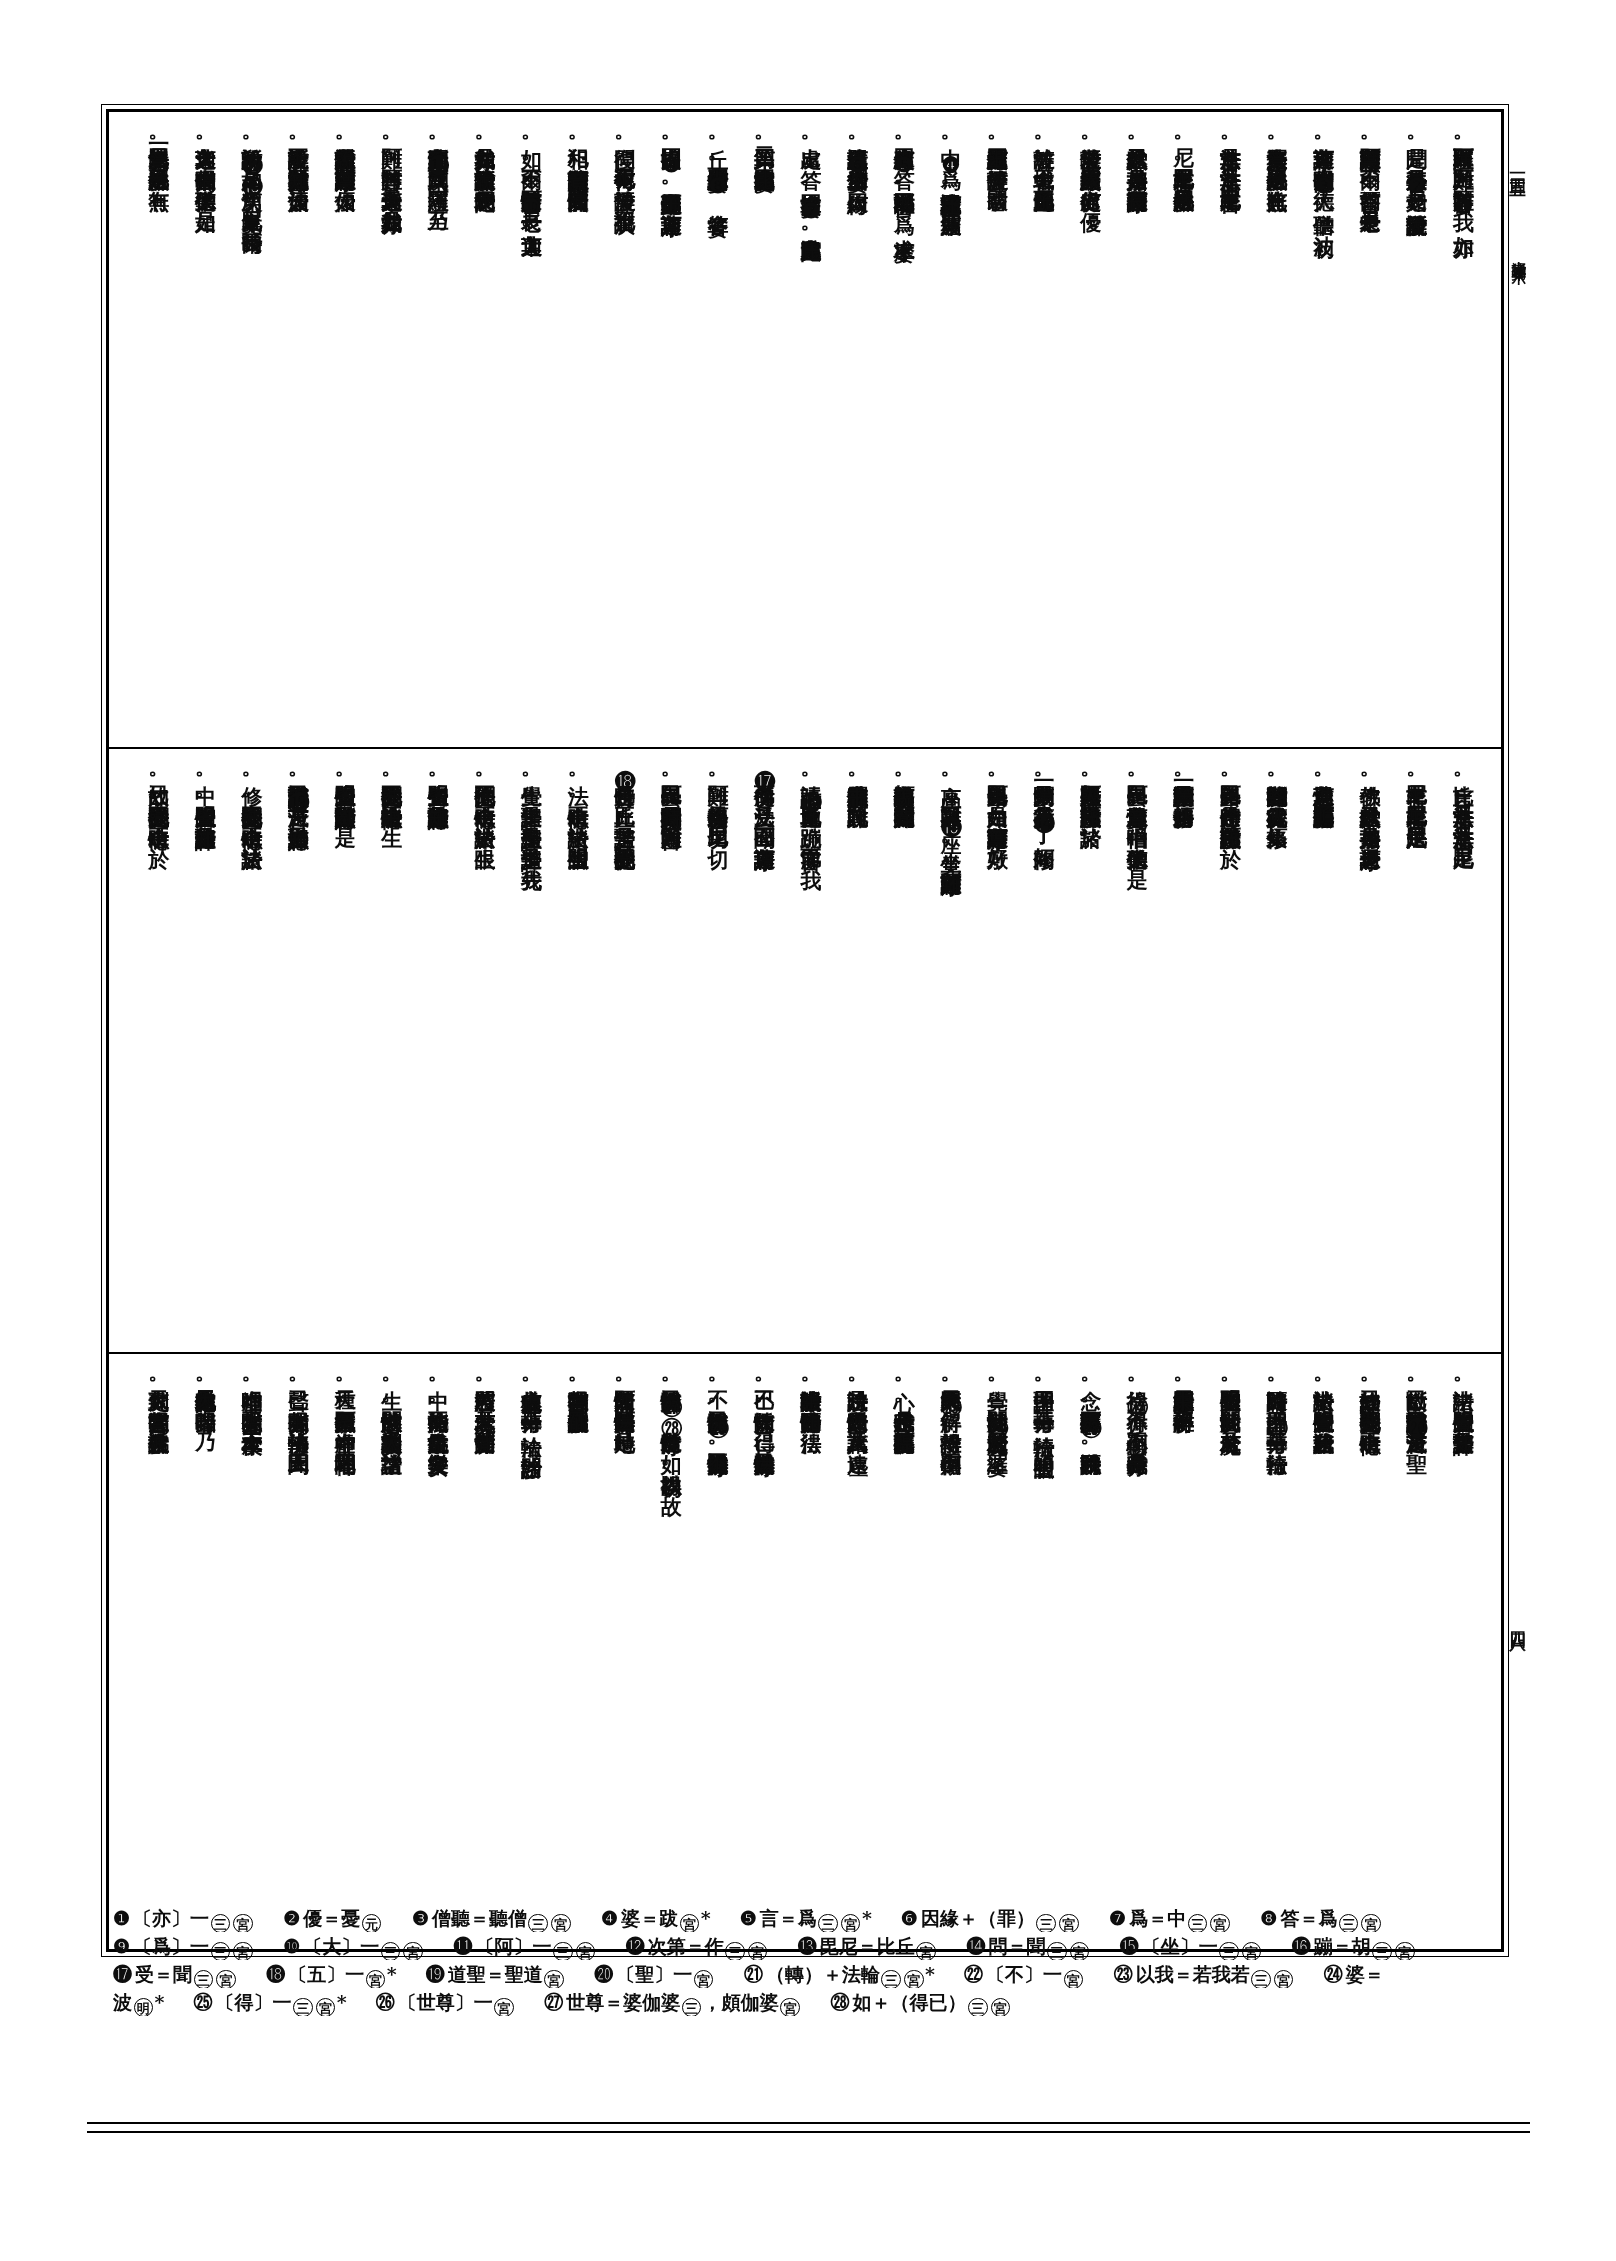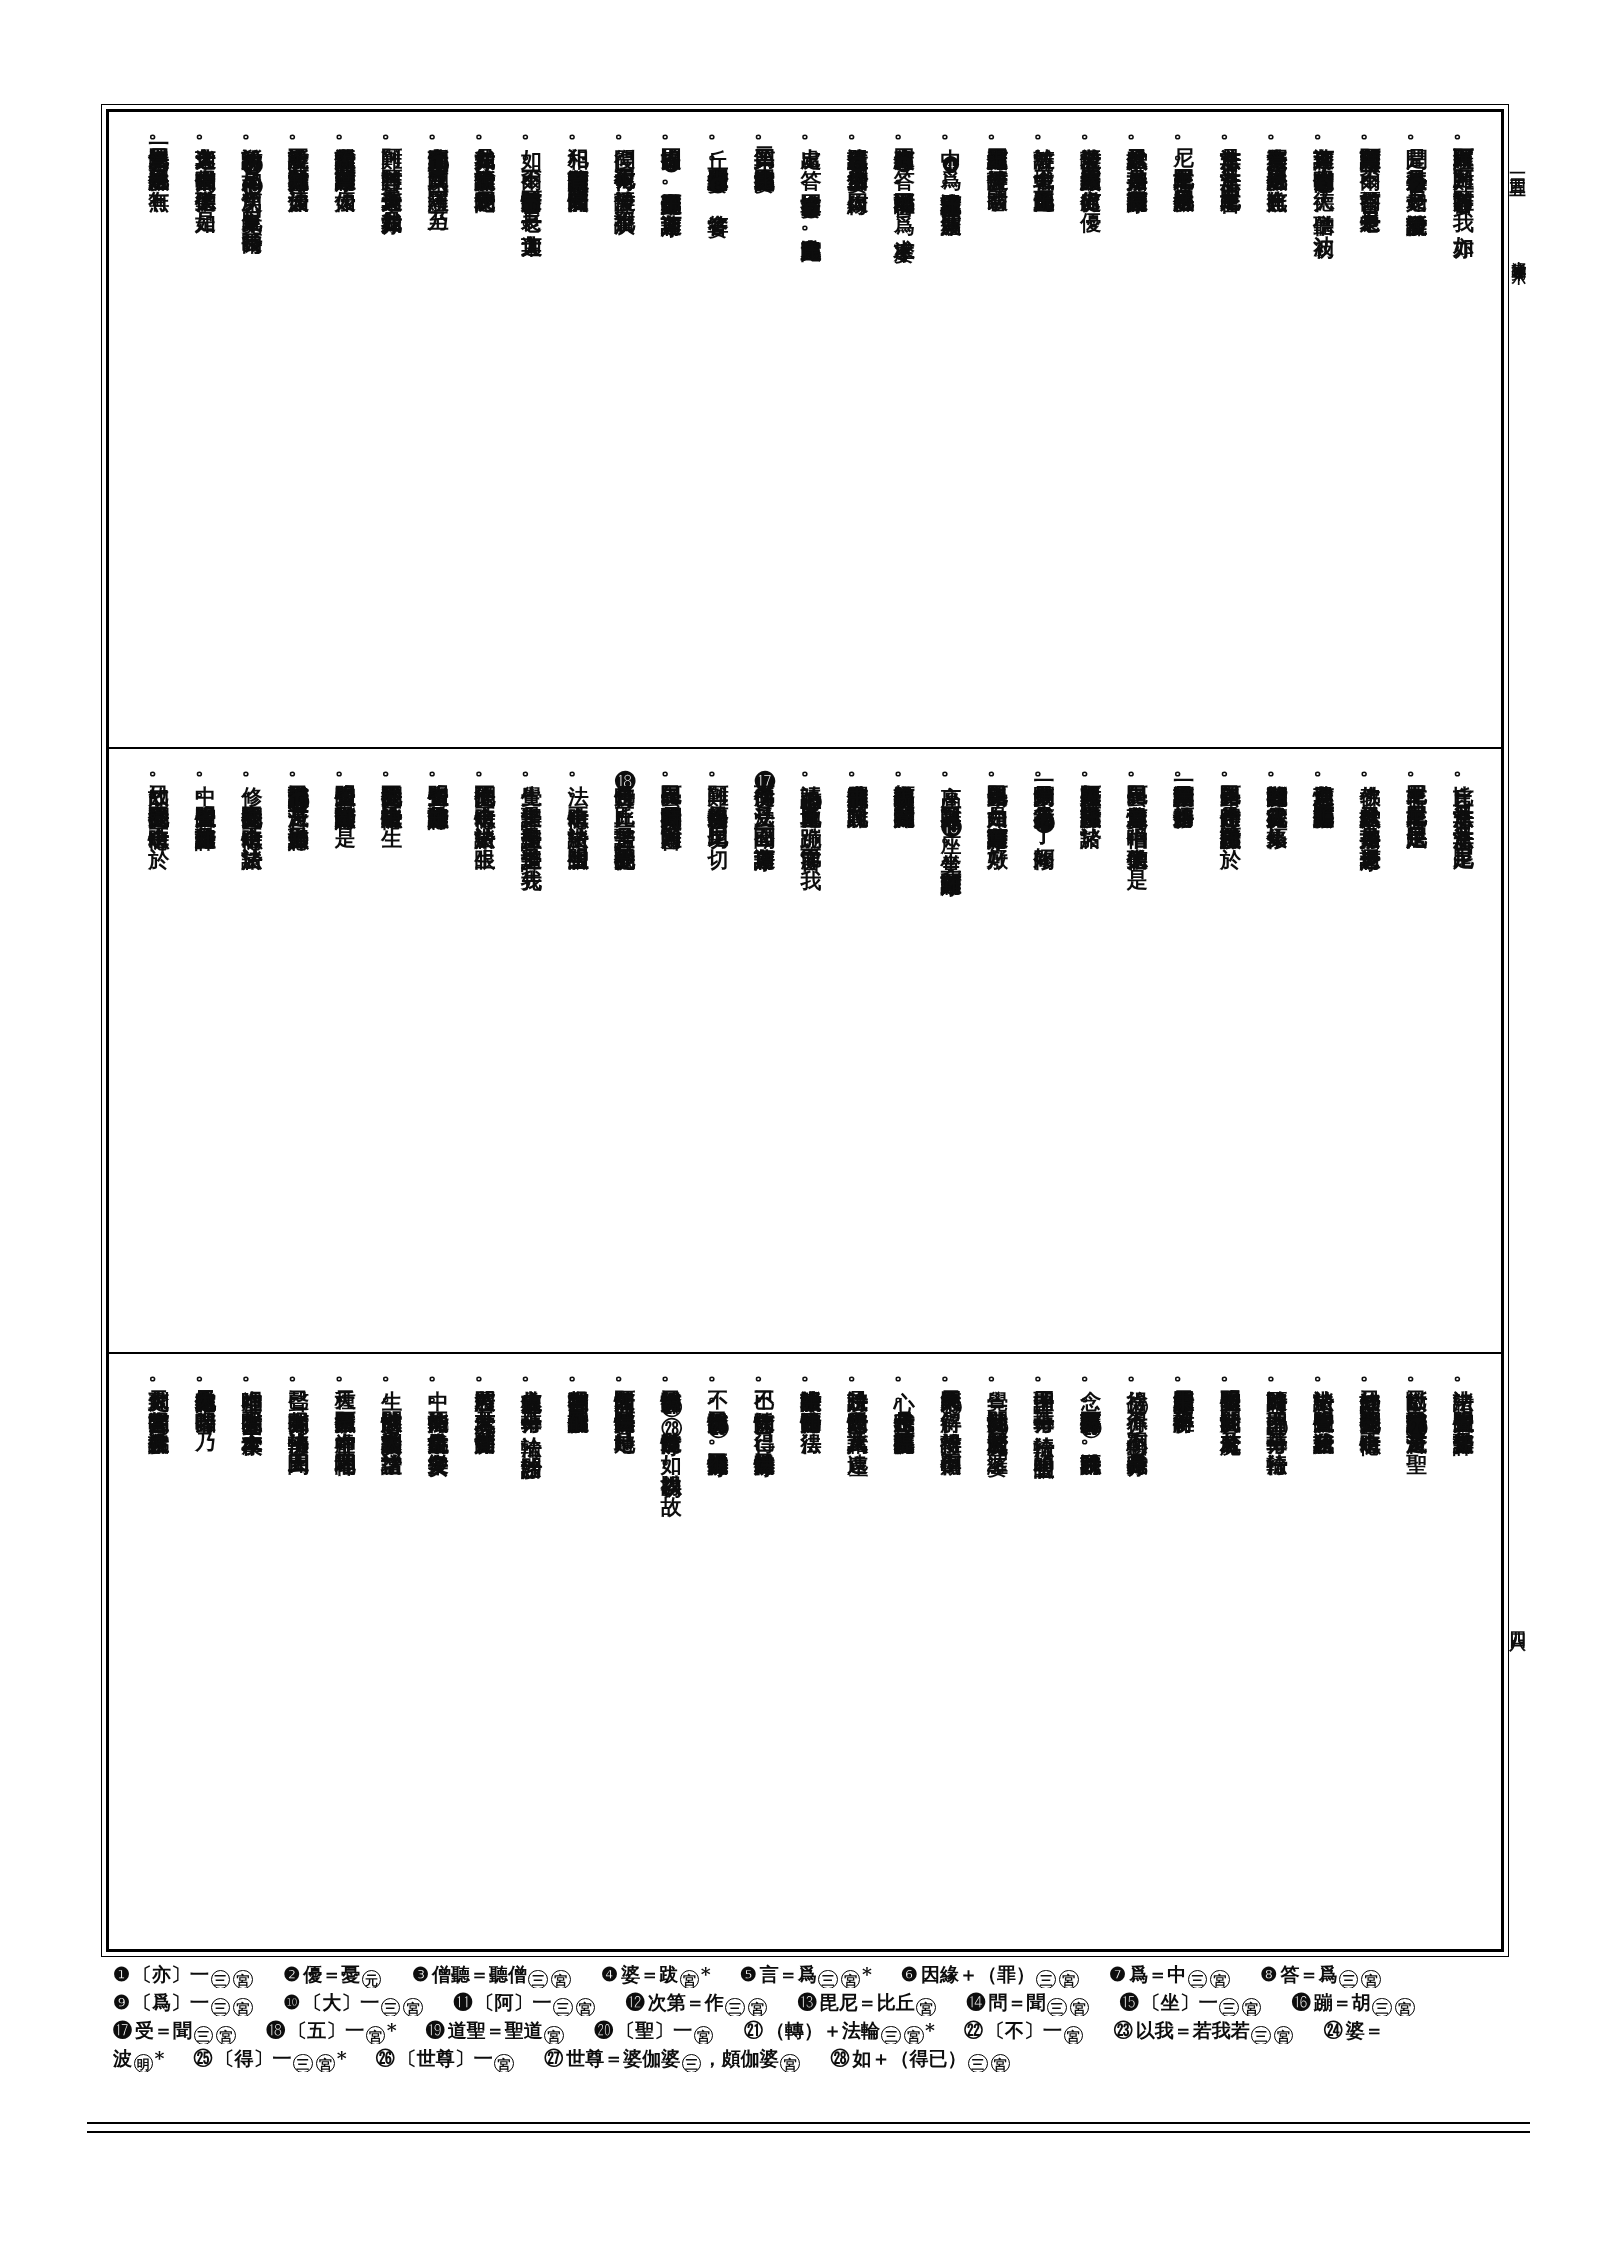--- a/index.html
+++ b/index.html
@@ -33,21 +33,21 @@
   
   .vside{
     position:absolute;writing-mode:vertical-rl;text-orientation:upright;
     letter-spacing:1.5px;font-weight:bold;
   }
   #hdr-num{left:1507px;top:164px;font-size:16.6px;}
   #hdr-title{left:1509px;top:249px;font-size:14.3px;}
   #pg-num{left:1507px;top:1619px;font-size:16.6px;}
   
   .fnblock{
-    position:absolute;left:113px;top:1960px;width:1410px;
+    position:absolute;left:113px;top:1904px;width:1410px;
     font-size:19px;font-weight:bold;
   }
   .fnrow{white-space:nowrap;line-height:28px;height:28px;overflow:hidden;}
   .fn-entry{margin-right:29px;display:inline-block;}
   .fn-num{margin-right:3px;font-size:19px;}
   .circ{
     display:inline-block;width:19.6px;height:19.6px;border:1.5px solid #000;
     border-radius:50%;font-size:13px;line-height:19.6px;text-align:center;
     vertical-align:-3.8px;margin:0 1.5px;box-sizing:border-box;font-weight:bold;
   }

